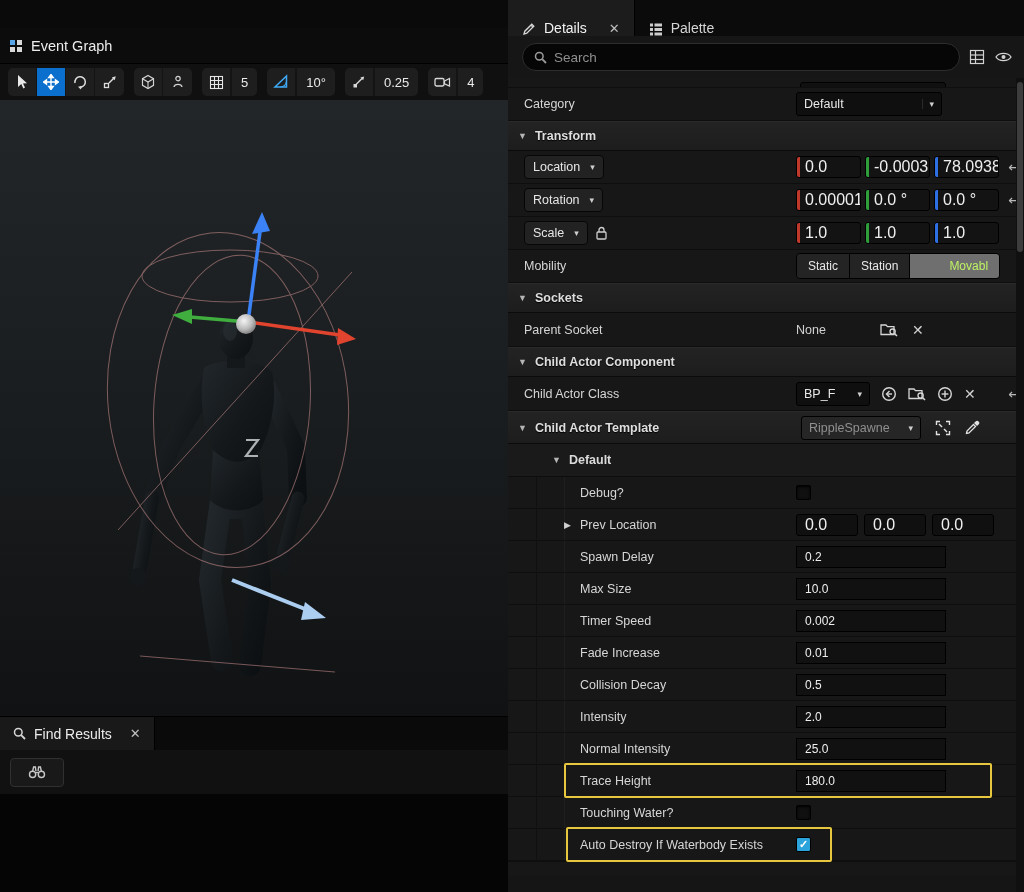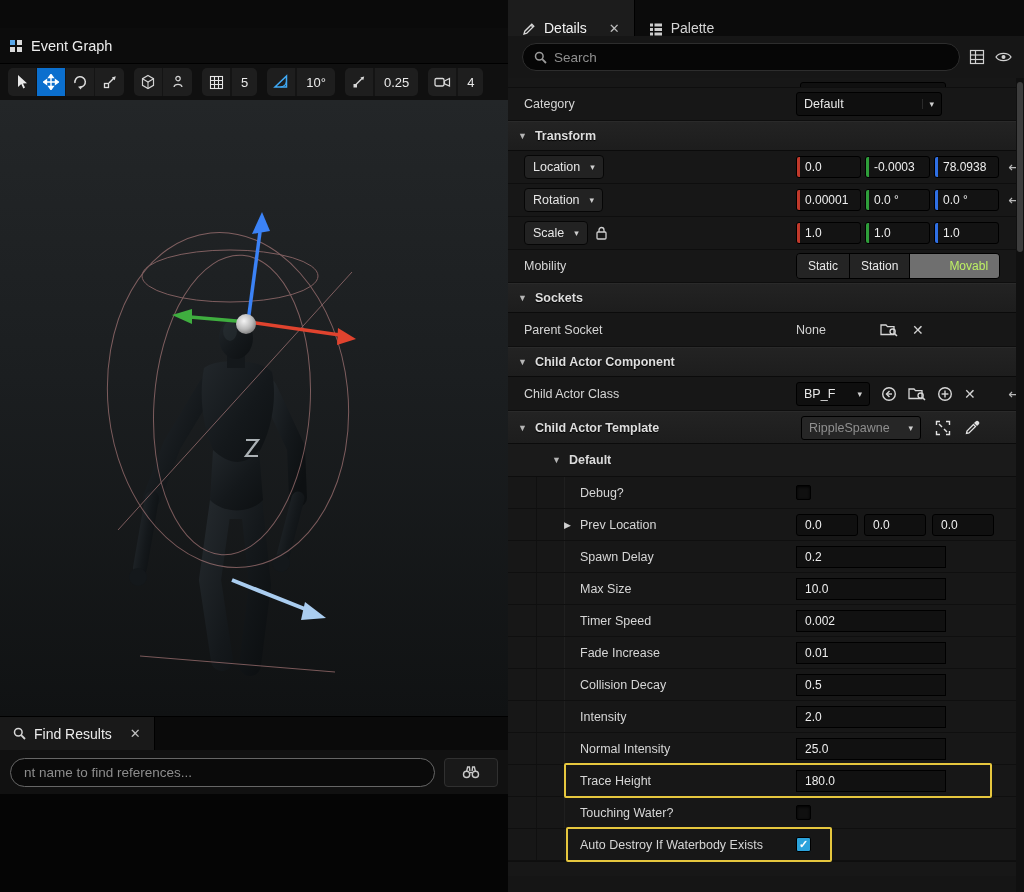--- a/index.html
+++ b/index.html
@@ -63,21 +63,21 @@
   .sechdr { height:30px; background:linear-gradient(#232323,#1d1d1d); border-top:1px solid #2a2a2a; border-bottom:1px solid #0b0b0b; display:flex; align-items:center; gap:8px; padding:0 10px; }
   .sechdr .tri { color:#b5b5b5; font-size:9px; }
   .sechdr .stitle { font-size:12.5px; font-weight:bold; color:#dedede; text-shadow:0 1px 1px #000; }
 
   .combo-sm { height:24px; background:#222; border:1px solid #060606; border-radius:4px; display:flex; align-items:center; gap:10px; padding:0 8px; font-size:12.5px; color:#e6e6e6; cursor:pointer; }
   .combo-sm .chev { font-size:9px; color:#cfcfcf; }
   .combo-val { height:24px; background:#0f0f0f; border:1px solid #000; border-radius:3px; display:flex; align-items:center; justify-content:space-between; padding:0 7px; font-size:12.5px; color:#e8e8e8; cursor:pointer; }
   .combo-val .chev { font-size:9px; color:#cfcfcf; border-left:1px solid #2a2a2a; padding-left:6px; margin-left:8px; }
   .combo-val.disabled { background:#262626; color:#8f8f8f; }
 
-  .vec { width:65px; height:22px; background:#131313; border:1px solid #000; border-radius:3px; display:flex; align-items:center; padding-left:8px; font-size:12px; color:#efefef; position:relative; overflow:hidden; cursor:text; }
+  .vec { width:65px; height:22px; background:#131313; border:1px solid #000; border-radius:3px; display:flex; align-items:center; padding-left:8px; font-size:16px; color:#efefef; position:relative; overflow:hidden; cursor:text; }
   .vec::before { content:""; position:absolute; left:0; top:0; bottom:0; width:3px; }
   .vec.ax-x::before { background:#c0392b; }
   .vec.ax-y::before { background:#2e9e3a; }
   .vec.ax-z::before { background:#2f6fe4; }
   .vec.plain { width:62px; background:#101010; }
   .vec.plain::before { display:none; }
   .numf { width:150px; height:22px; background:#111; border:1px solid #000; border-radius:0; display:flex; align-items:center; padding-left:8px; font-size:12px; color:#efefef; cursor:text; }
 
   .reset-ic { position:absolute; right:2px; color:#b8b8b8; font-size:14px; cursor:pointer; width:16px; text-align:center; }
 
@@ -280,21 +280,20 @@
       <div class="fr-tab">
         <svg class="ic" width="13" height="13" viewBox="0 0 13 13">
             <circle cx="5.3" cy="5.3" r="3.8" fill="none" stroke="#d6d6d6" stroke-width="1.5"></circle>
             <line x1="8.2" y1="8.2" x2="12" y2="12" stroke="#d6d6d6" stroke-width="1.8"></line>
           </svg>
         <span class="fr-title">Find Results</span>
         <span class="fr-close">✕</span>
       </div>
     </div>
     <div class="fr-inputrow">
-      <input class="fr-input" placeholder="nt name to find references..." style="">
       <div class="fr-find-btn">
         <svg class="ic" width="18" height="14" viewBox="0 0 18 14">
             <g fill="none" stroke="#c8c8c8" stroke-width="1.4">
               <circle cx="4.6" cy="9.4" r="3.1"></circle>
               <circle cx="13.4" cy="9.4" r="3.1"></circle>
               <path d="M4.6 6.3 L5.6 2 L7.4 2 L7.9 6"></path>
               <path d="M13.4 6.3 L12.4 2 L10.6 2 L10.1 6"></path>
               <line x1="7.9" y1="7.5" x2="10.1" y2="7.5"></line>
             </g>
           </svg>

